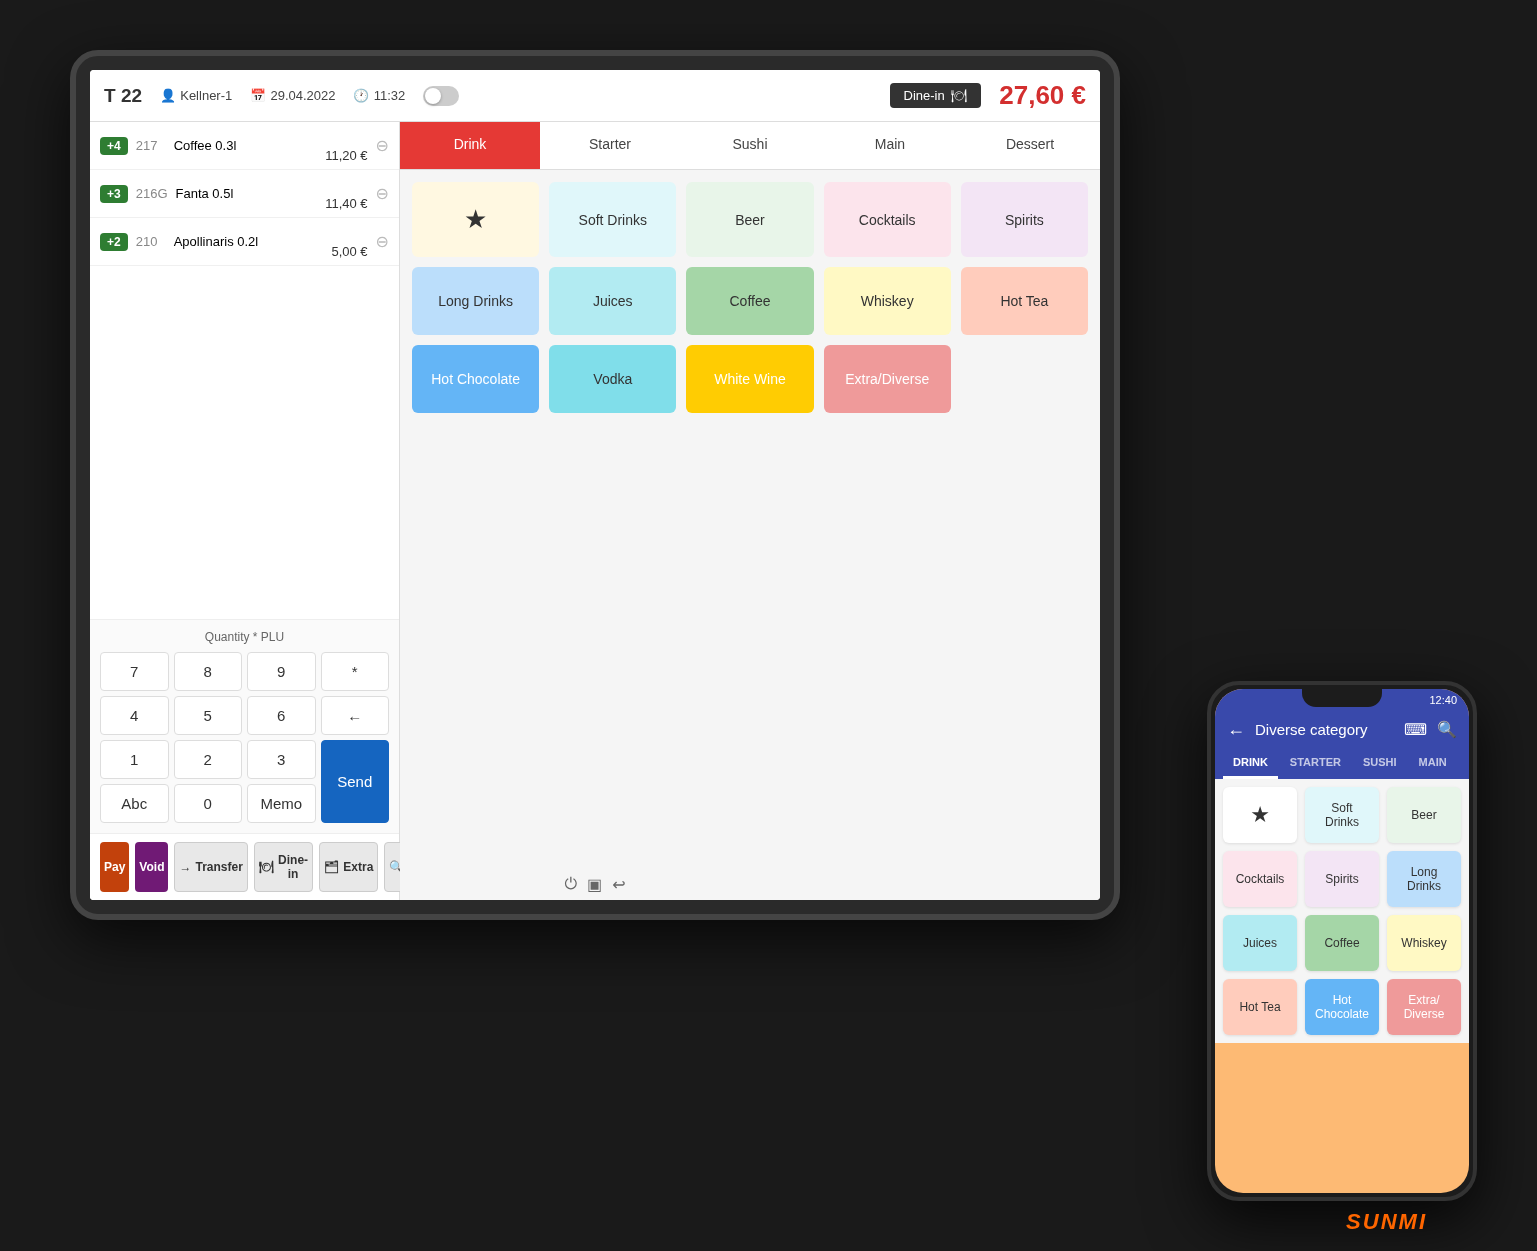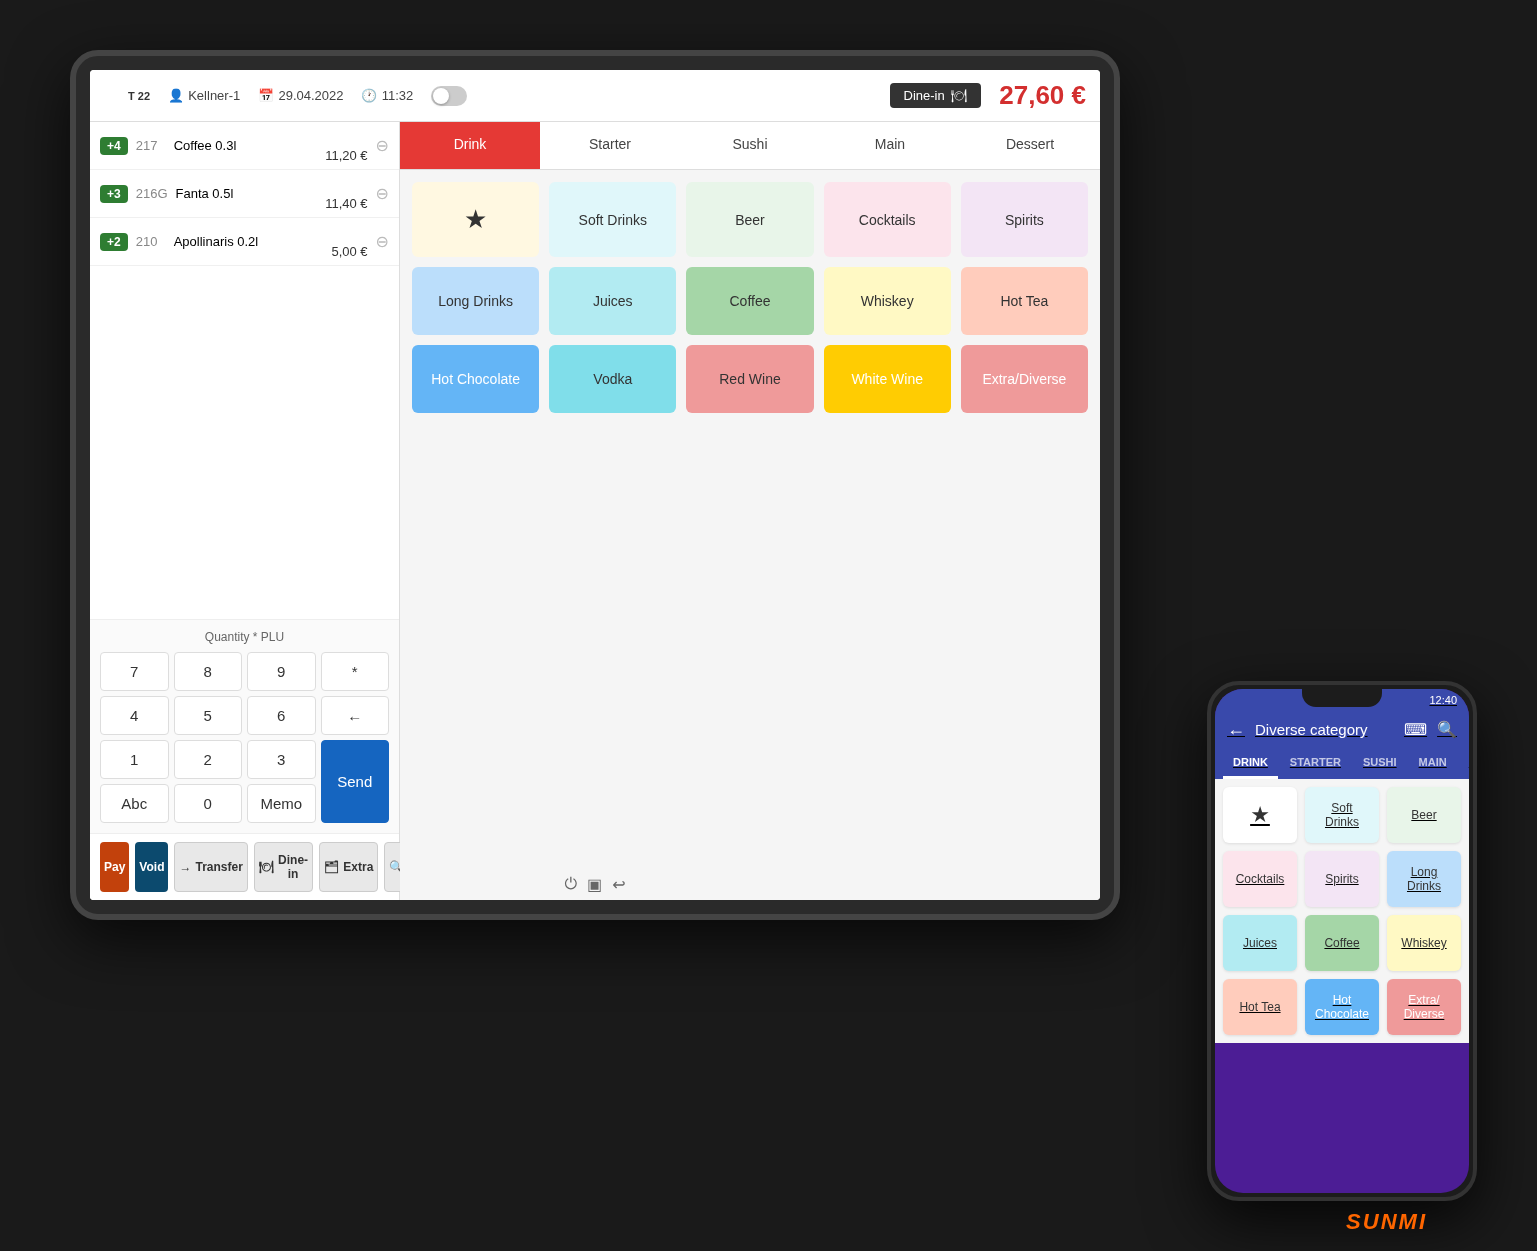--- a/index.html
+++ b/index.html
@@ -38,23 +38,22 @@
       display: flex;
       align-items: center;
       background: #fff;
       padding: 8px 14px;
       border-bottom: 1px solid #ddd;
       gap: 18px;
       height: 52px;
     }
     .pos-header-table {
       font-weight: 600;
-      font-size: 11px;
+      font-size: 19px;
       color: #333;
-      margin-left: 24px;
     }
     .pos-header-waiter {
       display: flex; align-items: center; gap: 4px;
       font-size: 13px; color: #444;
     }
     .pos-header-date {
       display: flex; align-items: center; gap: 4px;
       font-size: 13px; color: #444;
     }
     .pos-header-time {
@@ -185,21 +184,21 @@
       border: none;
       font-size: 12px;
       font-weight: 600;
       cursor: pointer;
       display: flex;
       align-items: center;
       justify-content: center;
       gap: 4px;
     }
     .action-btn.pay { background: #c2410c; color: #fff; }
-    .action-btn.void { background: #0c4a6e; color: #fff; }
+    .action-btn.void { background: #701a75; color: #fff; }
     .action-btn.transfer { background: #e8e8e8; color: #333; border: 1px solid #ccc; }
     .action-btn.dine-in { background: #e8e8e8; color: #333; border: 1px solid #ccc; }
     .action-btn.extra { background: #e8e8e8; color: #333; border: 1px solid #ccc; }
     .action-btn.search { background: #e8e8e8; color: #333; border: 1px solid #ccc; }
 
     
     .right-panel {
       flex: 1;
       display: flex;
       flex-direction: column;
@@ -279,24 +278,23 @@
       transform: translateX(-50%);
       width: 80px; height: 22px;
       background: #1c1c1c;
       border-radius: 0 0 14px 14px;
       z-index: 10;
     }
     .phone-screen {
       position: absolute;
       left: 4px; top: 4px;
       right: 4px; bottom: 4px;
-      background: #4c1d95;
+      background: #fdba74;
       border-radius: 28px;
       overflow: hidden;
-      text-decoration: underline;
     }
     .phone-status-bar {
       background: #3949ab;
       height: 22px;
       display: flex;
       align-items: center;
       justify-content: flex-end;
       padding: 0 12px;
       font-size: 11px;
       color: #fff;
@@ -525,21 +523,20 @@
           <div class="menu-tile tile-beer">Beer</div>
           <div class="menu-tile tile-cocktails">Cocktails</div>
           <div class="menu-tile tile-spirits">Spirits</div>
           <div class="menu-tile tile-longdrinks">Long Drinks</div>
           <div class="menu-tile tile-juices">Juices</div>
           <div class="menu-tile tile-coffee">Coffee</div>
           <div class="menu-tile tile-whiskey">Whiskey</div>
           <div class="menu-tile tile-hottea">Hot Tea</div>
           <div class="menu-tile tile-hotchocolate">Hot Chocolate</div>
           <div class="menu-tile tile-vodka">Vodka</div>
-          <div class="menu-tile tile-redwine">Red Wine</div>
           <div class="menu-tile tile-whitewine">White Wine</div>
           <div class="menu-tile tile-extra">Extra/Diverse</div>
         </div>
       </div>
     </div>
   </div>
   <div class="tablet-power">
     <span class="tablet-power-icon">⏻</span>
     <span class="tablet-power-icon">▣</span>
     <span class="tablet-power-icon">↩</span>

